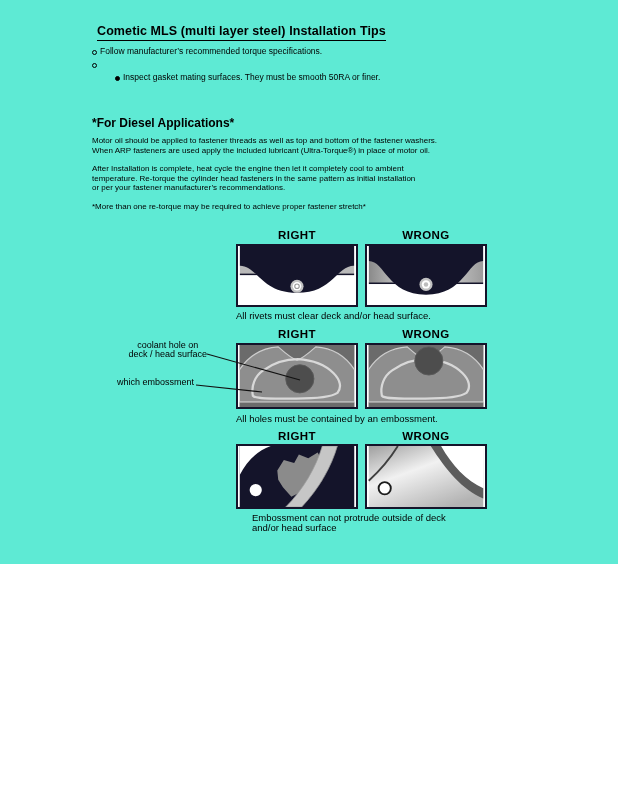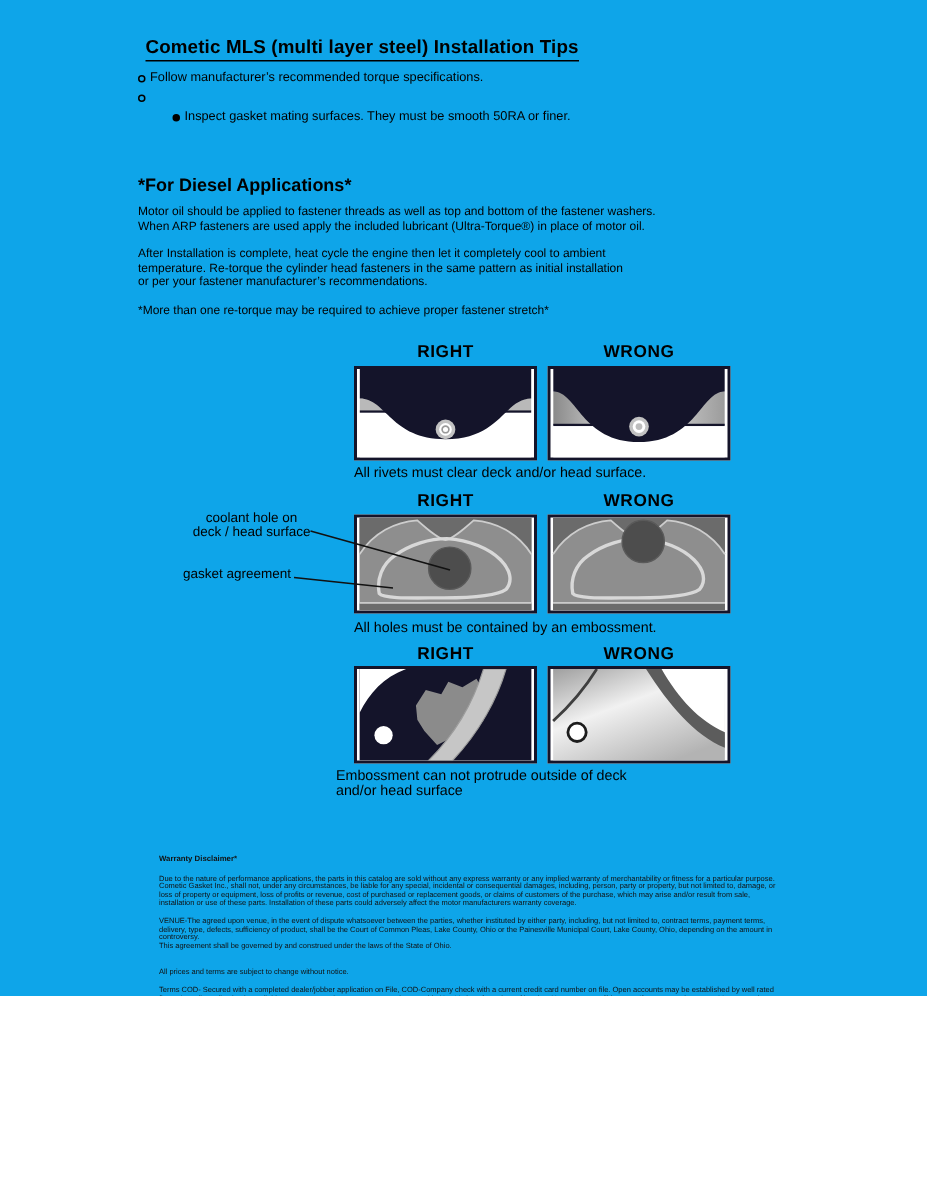--- a/index.html
+++ b/index.html
@@ -1,16 +1,16 @@
 <!DOCTYPE html>
 <html><head>
 <meta charset="utf-8">
 <style>
   html,body{margin:0;padding:0;background:#ffffff;}
-  .page{position:relative;width:618px;height:664px;background:#0ea5e9;overflow:hidden;
+  .page{position:relative;width:618px;height:564px;background:#5eead4;overflow:hidden;
         font-family:"Liberation Sans",sans-serif;color:#000;}
   .title{position:absolute;left:97px;top:24px;margin:0;font-size:12.5px;font-weight:bold;
          letter-spacing:.1px;border-bottom:1.6px solid #000;padding-bottom:2px;}
   .bullets{position:absolute;left:92px;top:45px;}
   .b{display:flex;align-items:flex-start;font-size:8.5px;line-height:13px;height:13px;white-space:nowrap;}
   .bm{width:3px;height:3px;border:1px solid #000;border-radius:50%;margin:4.5px 3px 0 0;flex:none;}
   .bm.filled{background:#000;}
   .b.sub{margin-left:23px;}
   .diesel{position:absolute;left:92px;top:116px;width:402px;}
   .diesel h2{margin:0 0 6px 0;font-size:12px;font-weight:bold;}
@@ -87,21 +87,21 @@
     <circle cx="61" cy="41" r="2.4" fill="#bdbdbd"></circle>
   </svg>
 
   <div class="dg-caption" style="left:236px;top:311px">All rivets must clear deck and/or head surface.</div>
 
   <div class="dg-label" style="left:236px;top:328px">RIGHT</div>
   <div class="dg-label" style="left:365px;top:328px">WRONG</div>
 
   <div class="callout" style="right:411px;top:341px">coolant hole on
 deck / head surface</div>
-  <div class="callout" style="right:424px;top:378px">gasket agreement</div>
+  <div class="callout" style="right:424px;top:378px">which embossment</div>
 
   <svg class="leader" style="left:196px;top:347px" width="112" height="50" viewBox="0 0 112 50">
     <path d="M11 7 L104 33" stroke="#111" stroke-width="1.1" fill="none"></path>
     <path d="M0 38 L66 45" stroke="#111" stroke-width="1.1" fill="none"></path>
   </svg>
 
   <svg class="dg-box" style="left:236px;top:343px;height:66px" viewBox="0 0 122 66">
     <rect width="122" height="66" fill="#8e8e8e"></rect>
     <path d="M0 26 C10 11 25 3 41 2 C50 10 56 15 61 16 C66 15 72 10 81 2 C97 3 112 11 122 26 L122 0 L0 0 Z" fill="#6b6b6b"></path>
     <path d="M0 26 C10 11 25 3 41 2 C50 10 56 15 61 16 C66 15 72 10 81 2 C97 3 112 11 122 26" fill="none" stroke="#cdcdcd" stroke-width="1.3"></path>
@@ -142,21 +142,21 @@
           <stop offset="1" stop-color="#b3b3b3"></stop>
       </linearGradient>
     </defs>
     <rect width="122" height="65" fill="url(#gw3)"></rect>
     <path d="M77 0 H122 V46 C103 37 88 20 77 0 Z" fill="#ffffff"></path>
     <path d="M77 0 C89 21 104 37 122 45 L122 56 C100 47 82 25 66 0 Z" fill="#5c5c5c"></path>
     <path d="M31 0 C23 13 12 26 0 37" fill="none" stroke="#3f3f3f" stroke-width="2"></path>
     <circle cx="17" cy="45" r="6.5" fill="#ffffff" stroke="#1c1c1c" stroke-width="2"></circle>
   </svg>
 
-  <div class="dg-caption" style="left:224px;top:513px">Embossment can not protrude outside of deck
+  <div class="dg-caption" style="left:252px;top:513px">Embossment can not protrude outside of deck
 and/or head surface</div>
 
   <div class="legal">
     <h3>Warranty Disclaimer*</h3>
     <p>Due to the nature of performance applications, the parts in this catalog are sold without any express warranty or any implied warranty of merchantability or fitness for a particular purpose.  Cometic Gasket Inc., shall not, under any circumstances, be liable for any special, incidental or consequential damages, including, person, party or property, but not limited to, damage, or loss of property or equipment, loss of profits or revenue, cost of purchased or replacement goods, or claims of customers of the purchase, which may arise and/or result from sale, installation or use of these parts.  Installation of these parts could adversely affect the motor manufacturers warranty coverage.</p>
     <p class="gap">VENUE-The agreed upon venue, in the event of dispute whatsoever between the parties, whether instituted by either party, including, but not limited to, contract terms, payment terms, delivery, type, defects, sufficiency of product, shall be the Court of Common Pleas, Lake County, Ohio or the Painesville Municipal Court, Lake County, Ohio, depending on the amount in controversy.
 This agreement shall be governed by and construed under the laws of the State of Ohio.</p>
     <p>All prices and terms are subject to change without notice.</p>
     <p>Terms COD- Secured with a completed dealer/jobber application on File, COD-Company check with a current credit card number on file.  Open accounts may be established by well rated firms.  A credit application is available upon request.  Open accounts are due payable Net 30 days from date of invoice.  No statement will be sent.  If an account becomes 60 or more days past due, it is subject to being placed on credit hold.  No orders will be shipped or new orders accepted until past due balance is paid.  If an account becomes 90 or more days past due, it is subject to being placed for collections.  All costs of collection are the responsibility of the customer, including attorney fees, court costs, and other expenses of litigation.</p>
     <p>Returns- Authorized (RGA) must be obtained in advance on all returns.  A packing slip or invoice number must accompany the merchandise.  No returns after 30 days from invoice date.  All returns are subject to a 25% restocking charge.  All custom designed and custom manufactured gaskets are non-returnable.</p>

